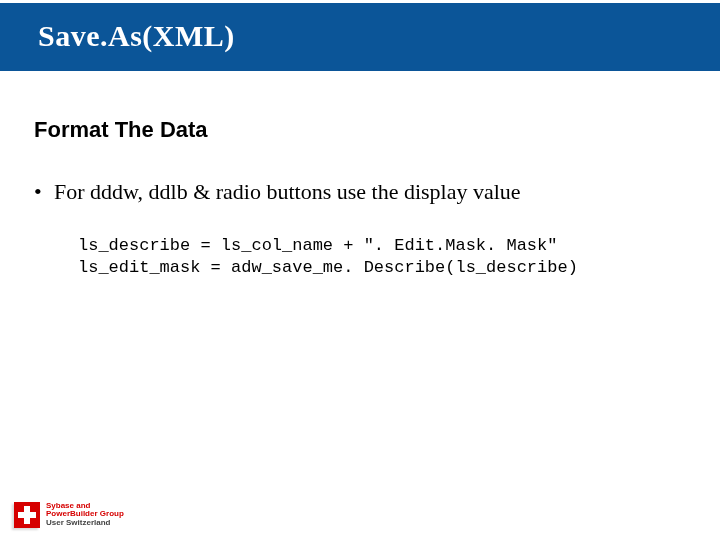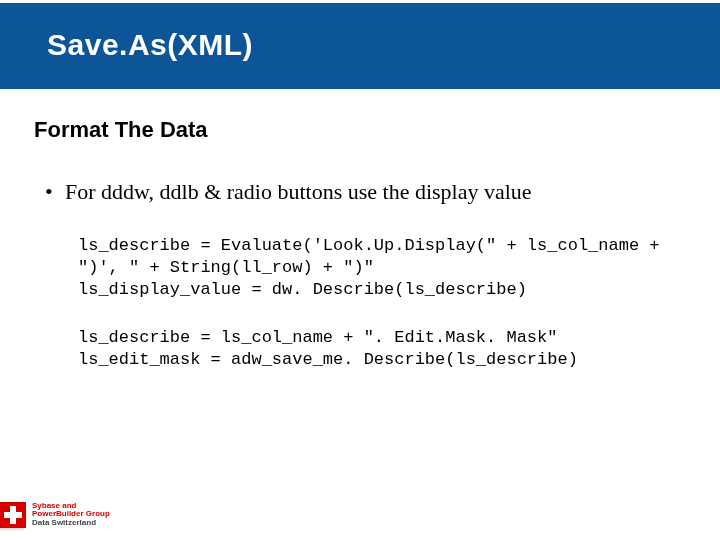--- a/index.html
+++ b/index.html
@@ -12,64 +12,64 @@
     overflow: hidden;
     position: relative;
   }
   .title-bar {
     background: #0b5598;
     color: #ffffff;
     padding: 12px 34px 14px 34px;
     border-top: 3px solid #ffffff;
   }
   .title-bar h1 {
-    margin: 13px;
-    font-family: Liberation Sans, sans-serif;
+    margin: 4px;
+    font-family: Liberation Serif, serif;
     font-weight: 900;
     font-size: 30px;
     letter-spacing: 0.5px;
   }
   .content {
-    padding: 28px 34px 0 34px;
+    padding: 46px 34px 0 34px;
   }
   .subhead {
     font-family: Arial, Helvetica, sans-serif;
     font-weight: 900;
     font-size: 22px;
     margin: 0 0 28px 0;
   }
   ul.bullets {
     list-style: none;
     margin: 0 0 22px 0;
     padding: 0;
   }
   ul.bullets li {
     font-size: 22px;
     line-height: 1.9;
-    margin: 11px;
+    margin: 0;
     padding-left: 20px;
     position: relative;
   }
   ul.bullets li::before {
     content: "•";
     position: absolute;
     left: 0;
     top: 0;
   }
   .code-block {
     font-family: "Courier New", Courier, monospace;
     font-size: 17px;
     white-space: pre-wrap;
     margin: 0 0 26px 44px;
     line-height: 1.3;
   }
   
   .footer-logo {
     position: absolute;
-    left: 0;
+    left: 14px;
     bottom: 12px;
     display: flex;
     align-items: flex-end;
     gap: 6px;
   }
   .swiss {
     width: 26px;
     height: 26px;
     background: #d60000;
     position: relative;
@@ -99,26 +99,24 @@
   <h1>Save.As(XML)</h1>
 </div>
 
 <div class="content">
   <h2 class="subhead">Format The Data</h2>
 
   <ul class="bullets">
     <li>For dddw, ddlb &amp; radio buttons use the display value</li>
   </ul>
 
-  <pre class="code-block">ls_describe = Evaluate('Look.Up.Display(" + ls_col_name + ")', " + String(ll_row) + ")"
-ls_display_value = dw. Describe(ls_describe)</pre>
   <pre class="code-block">ls_describe = ls_col_name + ". Edit.Mask. Mask"
 ls_edit_mask = adw_save_me. Describe(ls_describe)</pre>
 </div>
 
 <div class="footer-logo">
   <span class="swiss"></span>
   <div class="logo-text">
     <div><span class="red">Sybase and</span></div>
     <div><span class="red">PowerBuilder Group</span></div>
-    <div>Data Switzerland</div>
+    <div>User Switzerland</div>
   </div>
 </div>
 
 </body></html>

